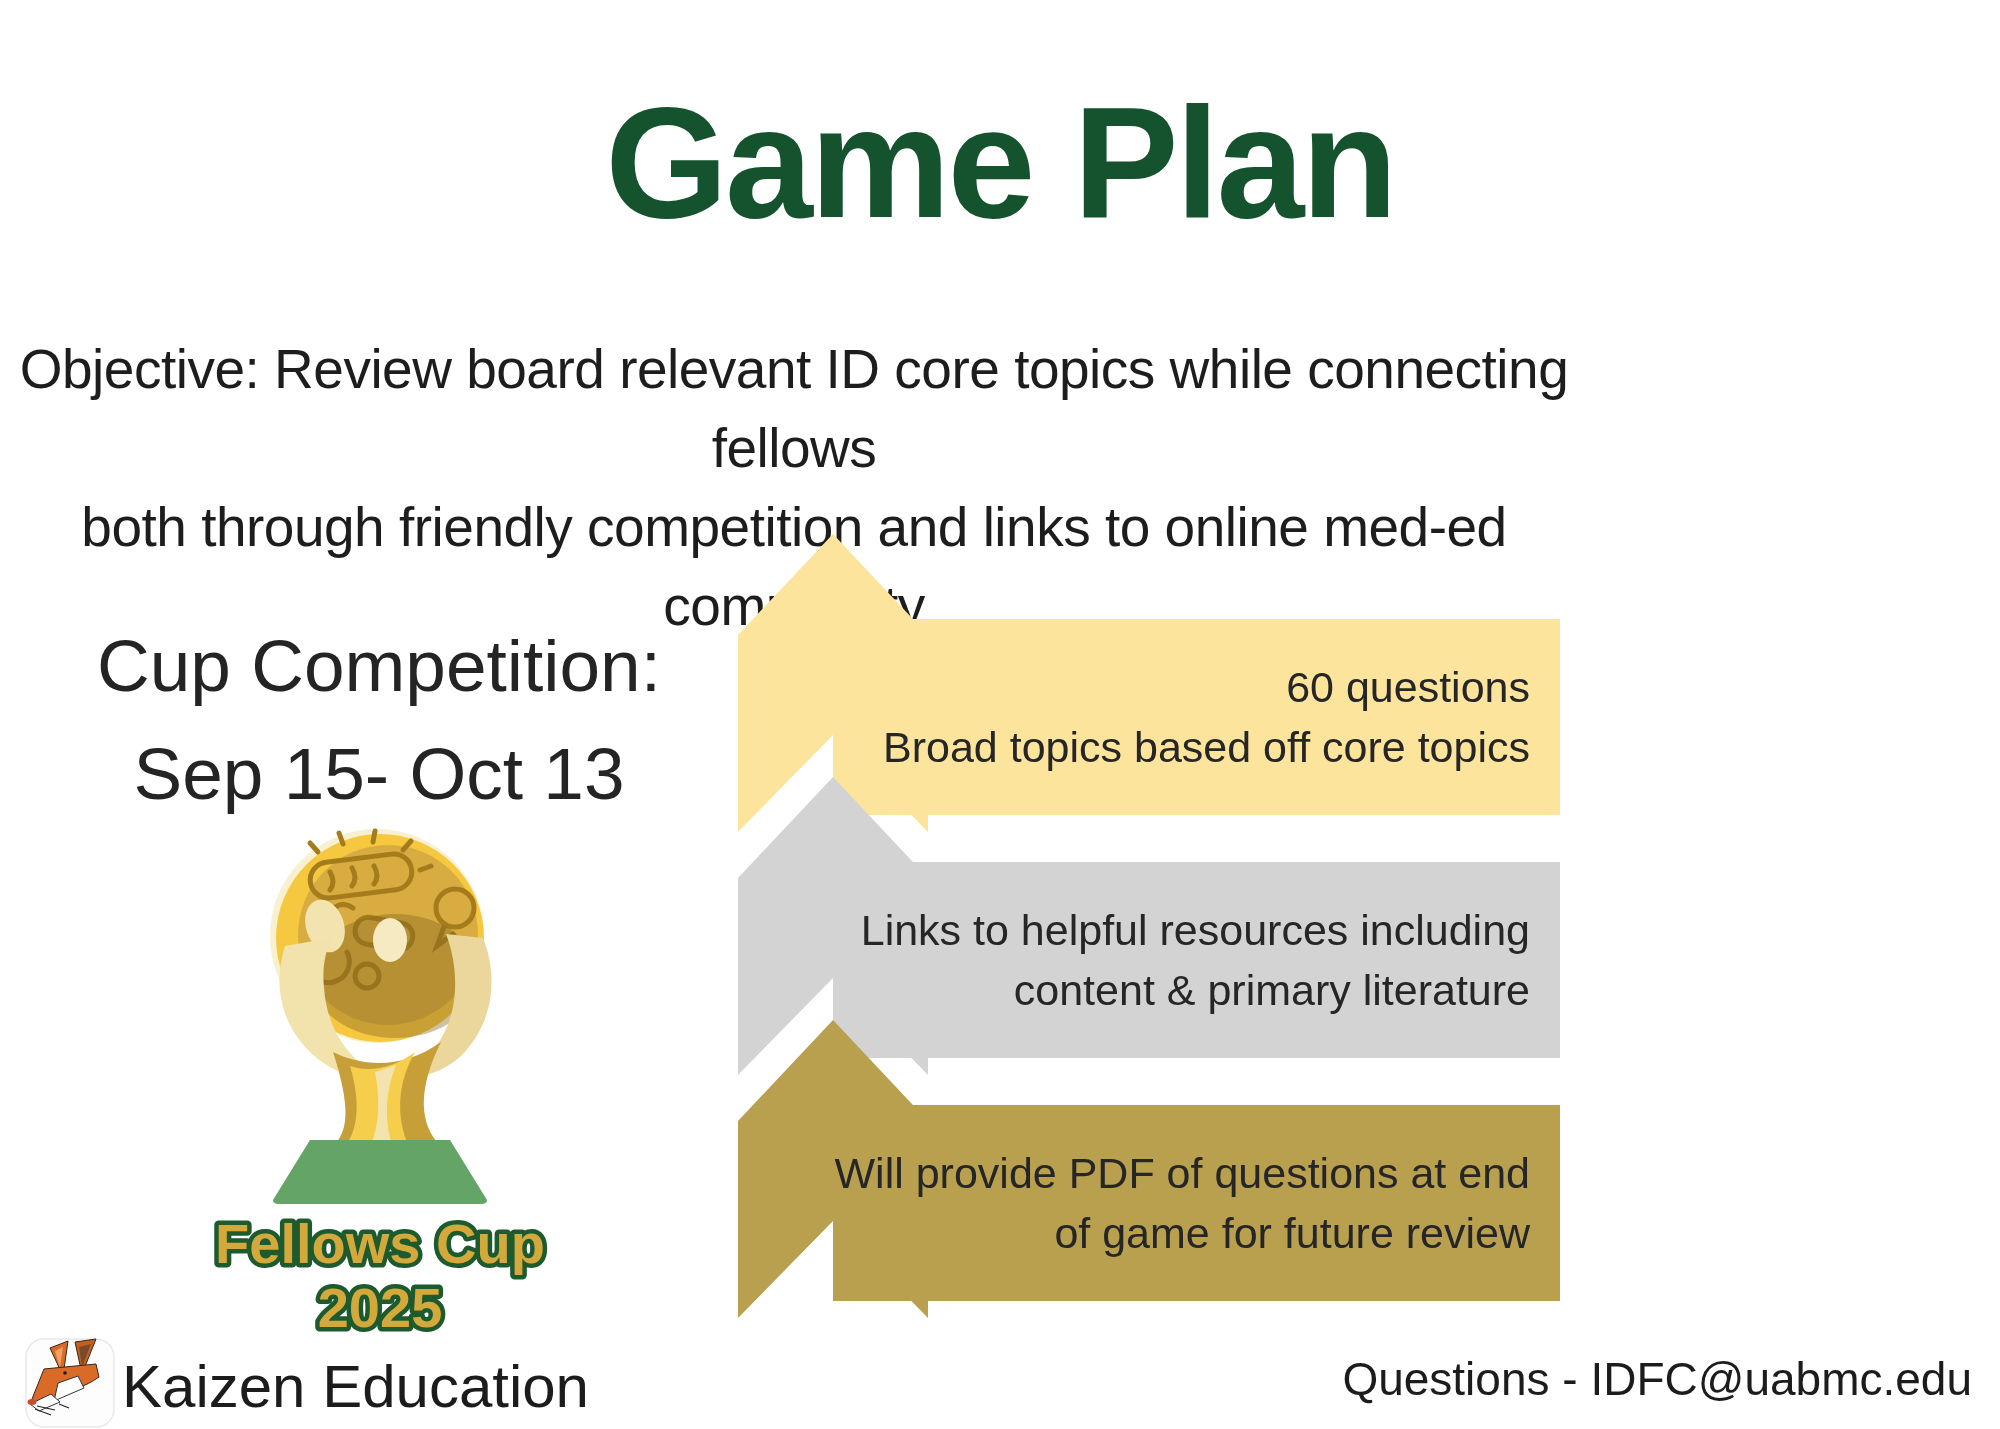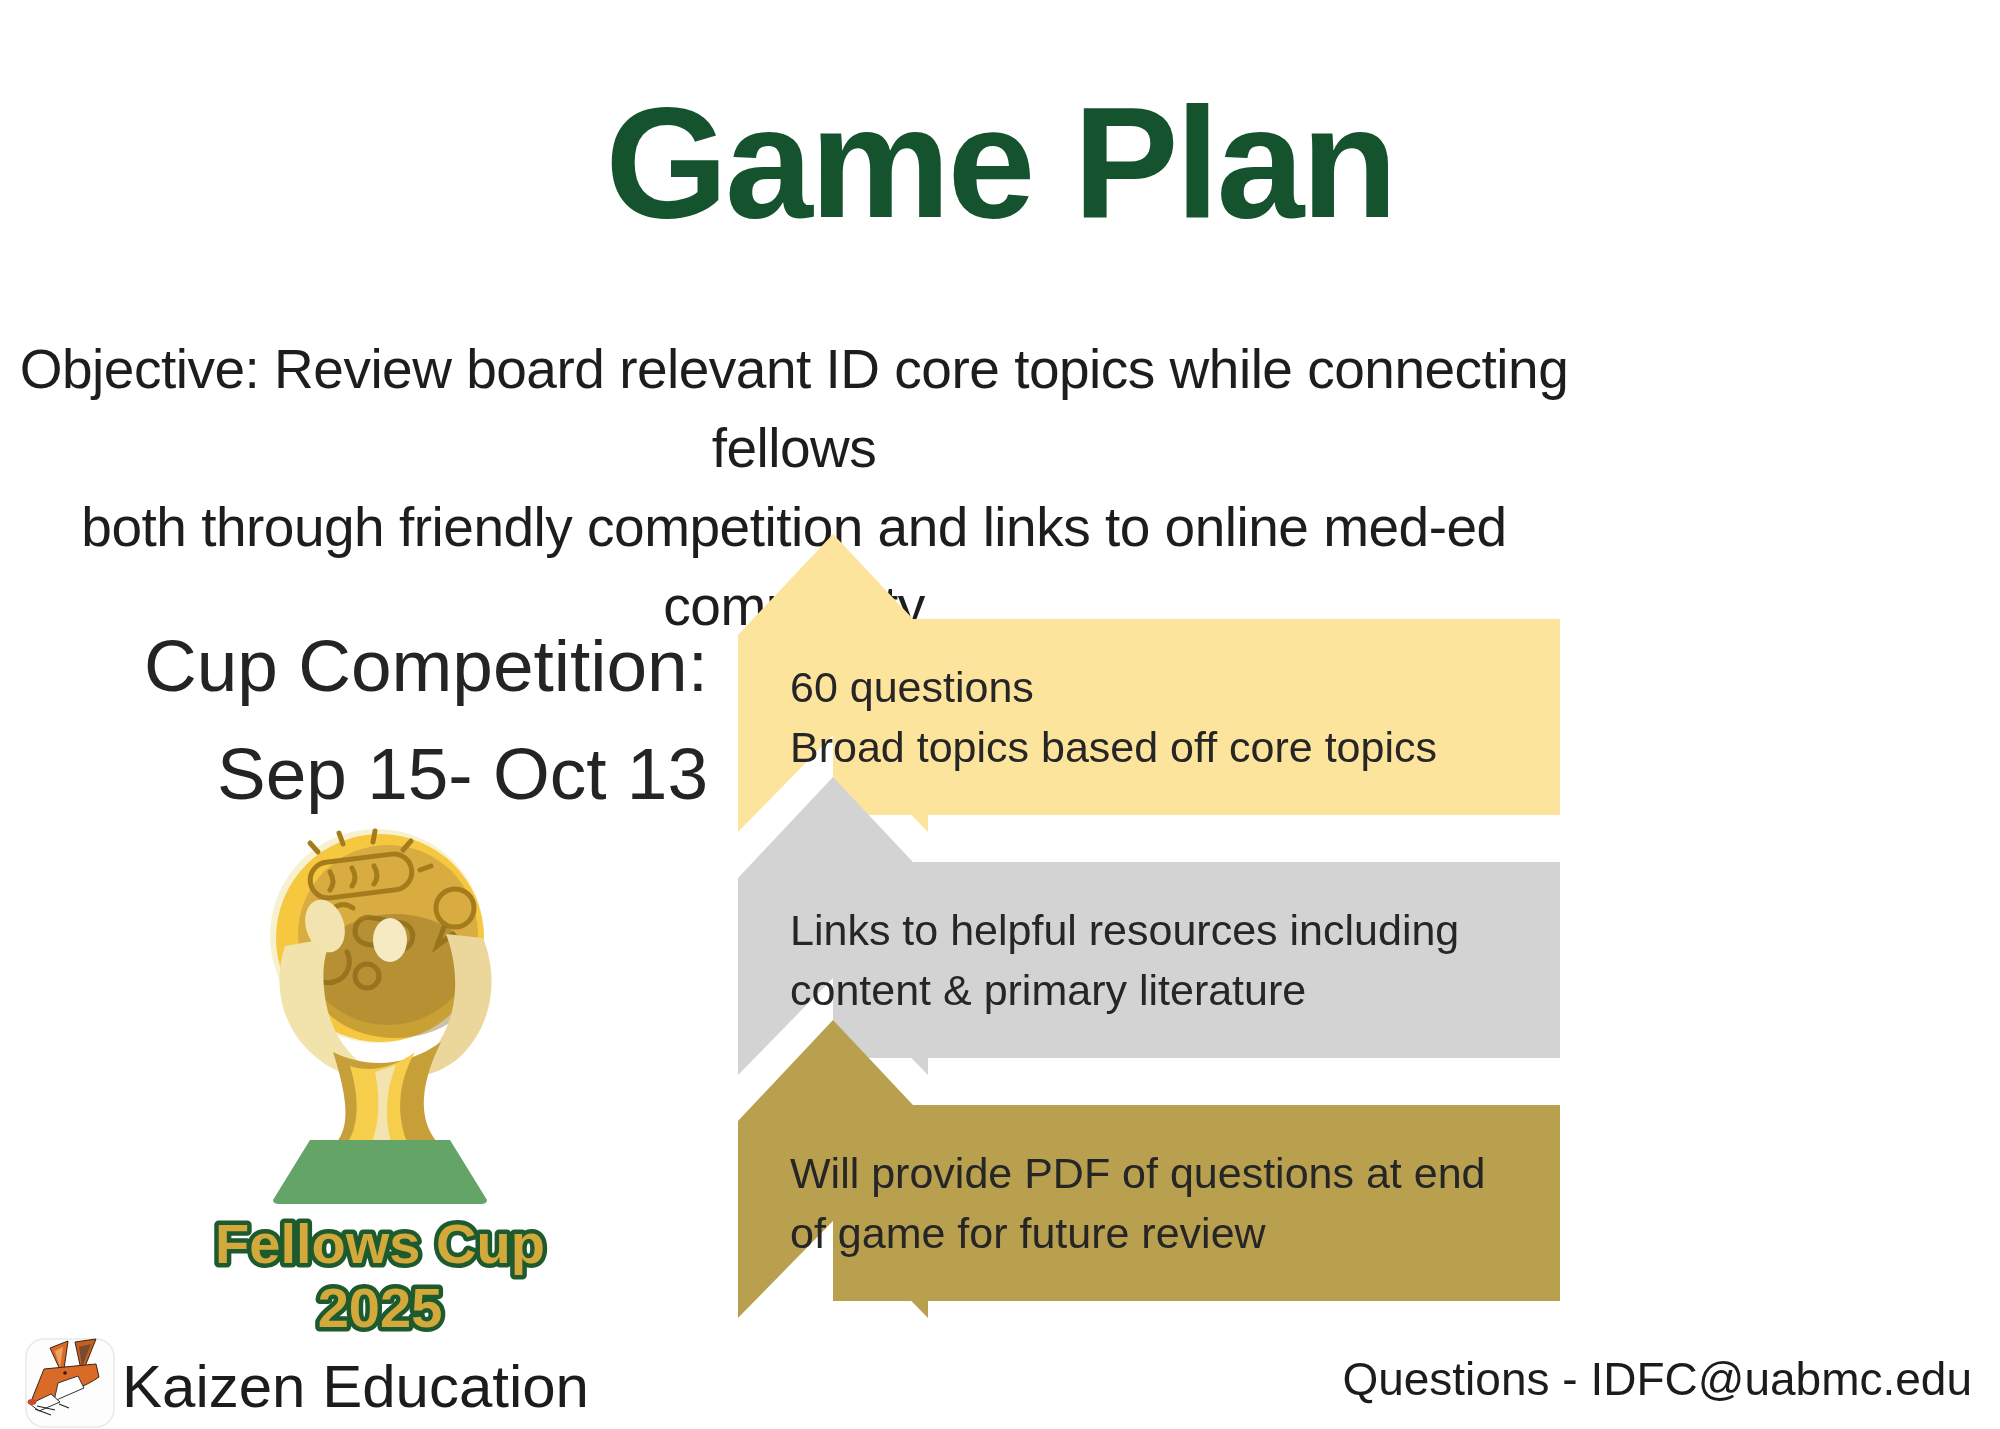--- a/index.html
+++ b/index.html
@@ -15,28 +15,28 @@
     color:#15532E;line-height:1.05;
   }
   
   .objective{
     top:330px;left:0;width:1588px;text-align:center;
     font-size:55px;line-height:79px;font-weight:400;letter-spacing:-0.5px;color:#1d1d1d;
   }
   .objective .line{white-space:pre-wrap;}
   
   .cup-heading{
-    top:612px;left:38px;width:670px;text-align:right;
+    top:612px;left:44px;width:670px;text-align:center;
     font-size:73px;line-height:108px;font-weight:300;color:#242424;
   }
   
   .chev-svg{left:738px;width:822px;height:298px;}
   .chev-text{
     left:790px;width:740px;height:196px;
-    display:flex;flex-direction:column;justify-content:center;align-items:flex-start;
+    display:flex;flex-direction:column;justify-content:center;align-items:flex-end;
     text-align:center;font-size:43px;line-height:60px;color:#262626;font-weight:400;
   }
   .chev-text .line{white-space:pre-wrap;}
   
   .brand-label{top:1352px;left:122px;font-size:60px;color:#1c1c1c;font-weight:400;}
   .contact-label{top:1352px;right:28px;font-size:46px;color:#1c1c1c;font-weight:400;text-align:right;}
   svg text.caption{
     font-family:"Liberation Sans", sans-serif;font-weight:800;
     paint-order:stroke;stroke-linejoin:round;
   }

